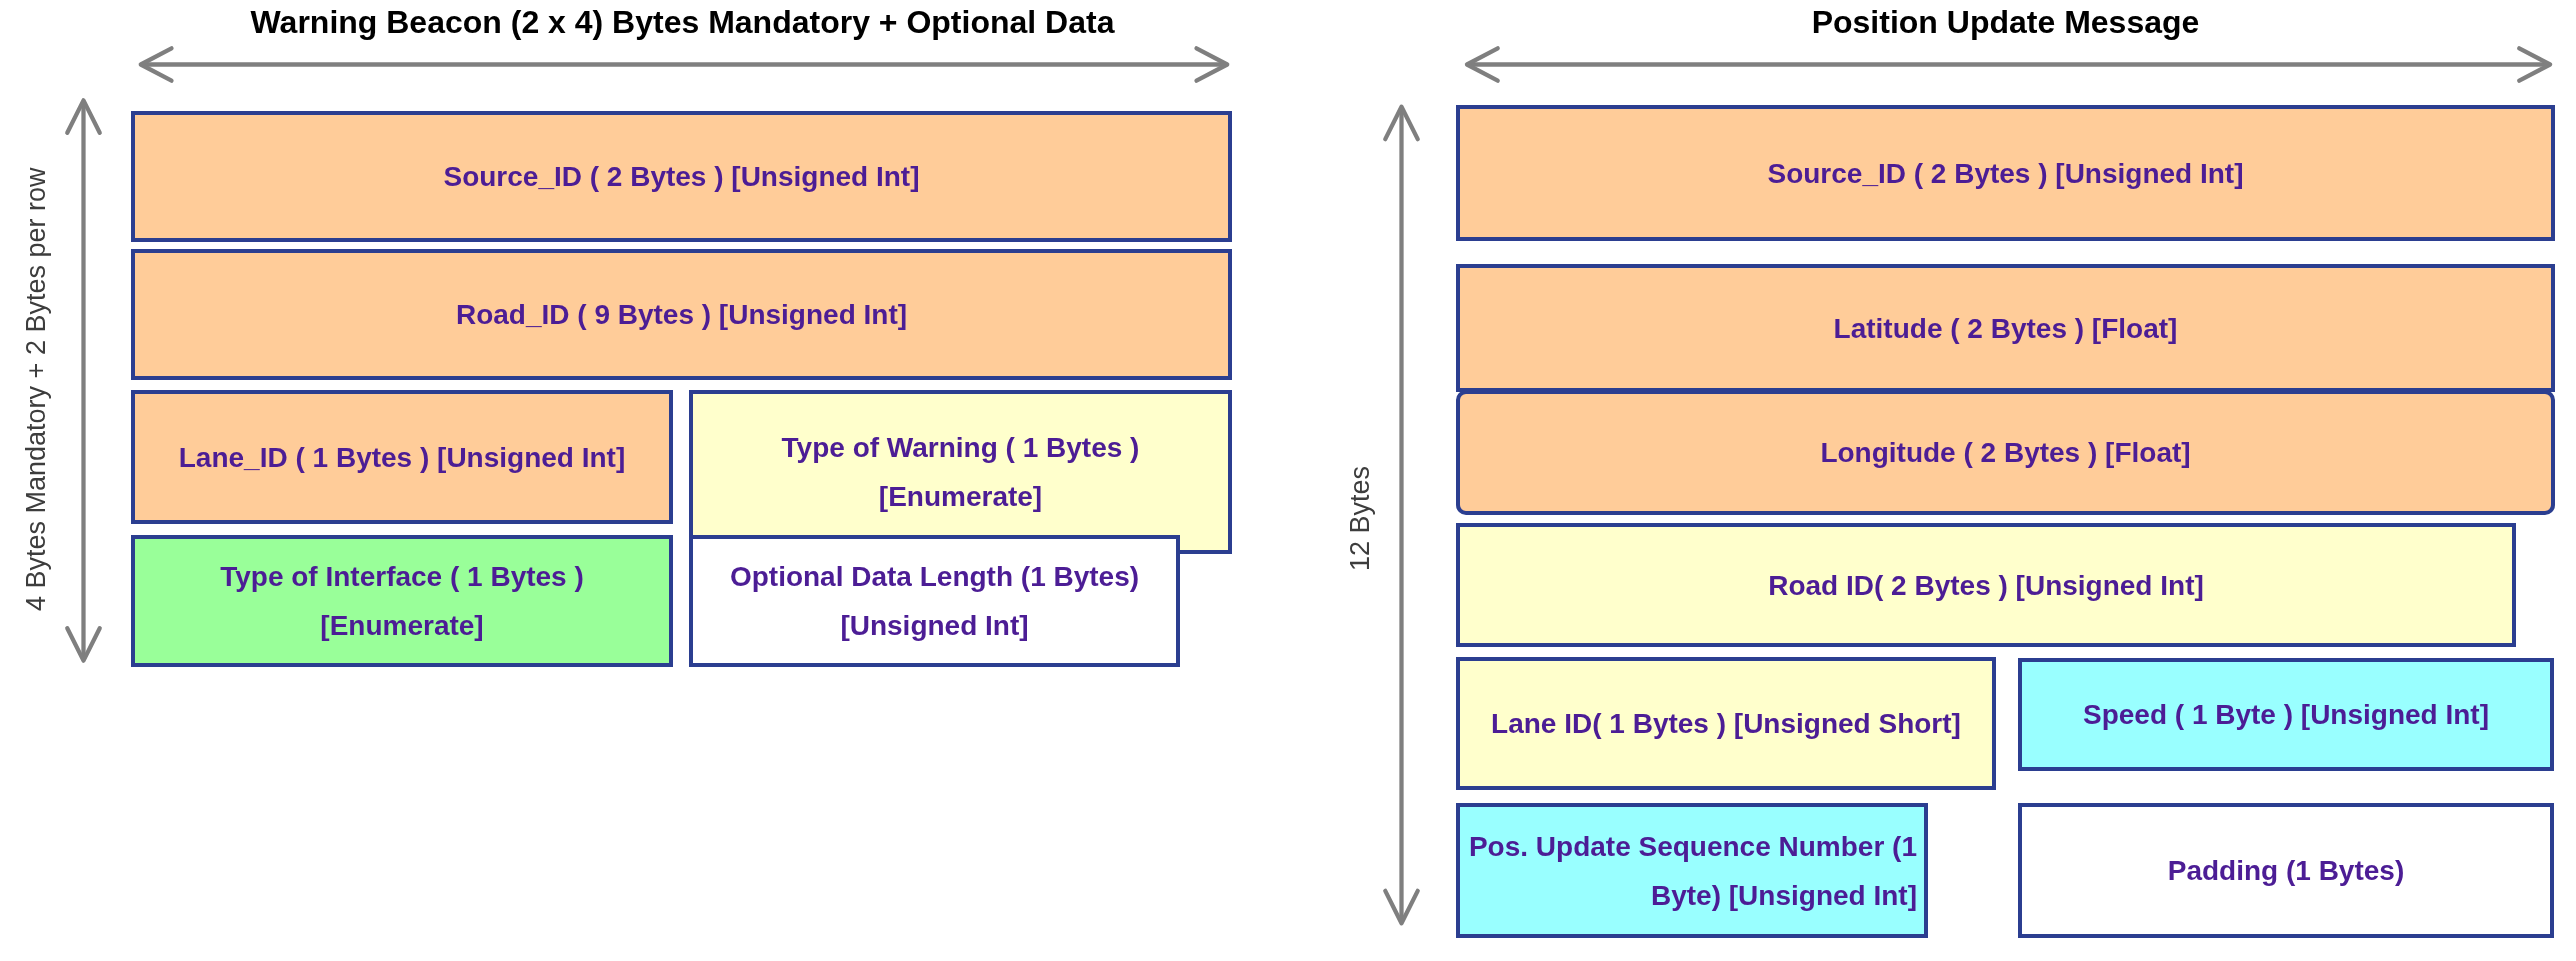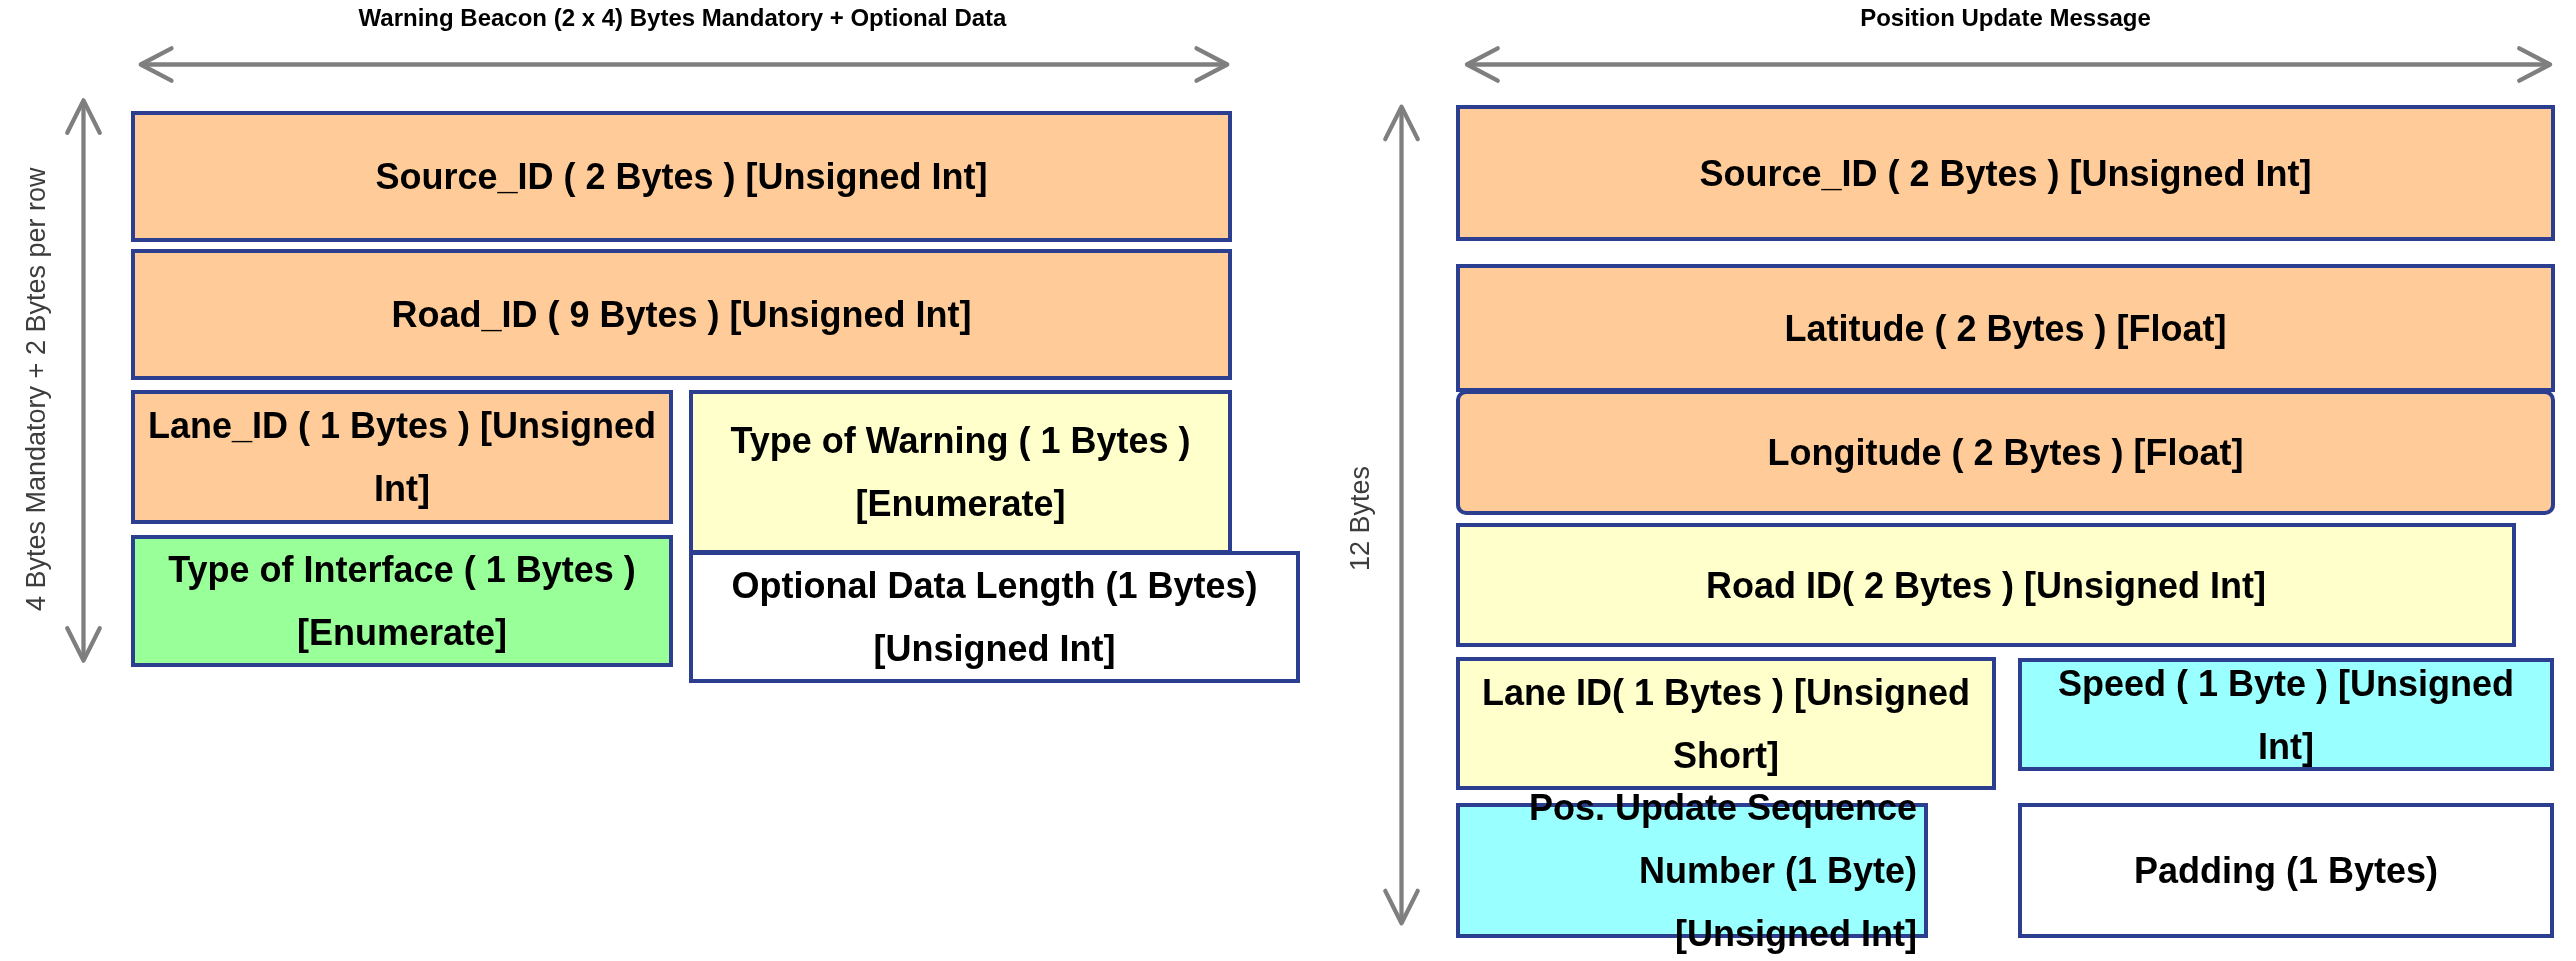--- a/index.html
+++ b/index.html
@@ -6,21 +6,21 @@
   #canvas {
     position: relative;
     width: 2576px;
     height: 961px;
     background: #ffffff;
     font-family: "Liberation Sans", sans-serif;
     overflow: hidden;
   }
   .title {
     position: absolute;
-    font-size: 24px;
+    font-size: 32px;
     font-weight: bold;
     color: #000000;
     text-align: center;
     white-space: nowrap;
   }
   .vlabel {
     position: absolute;
     writing-mode: vertical-rl;
     transform: rotate(180deg);
     display: flex;
@@ -33,24 +33,24 @@
     white-space: nowrap;
   }
   .box {
     position: absolute;
     box-sizing: border-box;
     border: 4.3px solid #2B3E90;
     display: flex;
     align-items: center;
     justify-content: center;
     text-align: center;
-    font-size: 36px;
+    font-size: 28px;
     font-weight: bold;
     line-height: 1.75;
-    color: #000000;
+    color: #4c1d95;
     padding: 4px 7px;
   }
   svg.arrow { position: absolute; overflow: visible; }
   svg.arrow * { stroke: #7f7f7f; stroke-width: 5; fill: none; stroke-linecap: round; stroke-linejoin: round; }
 </style>
 </head>
 <body>
 
 <div id="canvas">
 
@@ -73,21 +73,21 @@
   <div class="box" style="left: 131px; top: 111px; width: 1101px; height: 131px; background-color: rgb(255, 204, 153);">Source_ID ( 2 Bytes ) [Unsigned Int]</div>
 
   <div class="box" style="left: 131px; top: 249px; width: 1101px; height: 131px; background-color: rgb(255, 204, 153);">Road_ID ( 9 Bytes ) [Unsigned Int]</div>
 
   <div class="box" style="left: 131px; top: 390px; width: 542px; height: 134px; background-color: rgb(255, 204, 153);">Lane_ID ( 1 Bytes ) [Unsigned Int]</div>
 
   <div class="box" style="left: 689px; top: 390px; width: 543px; height: 164px; background-color: rgb(255, 255, 204);">Type of Warning ( 1 Bytes ) [Enumerate]</div>
 
   <div class="box" style="left: 131px; top: 535px; width: 542px; height: 132px; background-color: rgb(153, 255, 153);">Type of Interface ( 1 Bytes ) [Enumerate]</div>
 
-  <div class="box" style="left: 689px; top: 535px; width: 611px; height: 132px; background-color: rgb(255, 255, 255); margin-top: 16px;">Optional Data Length (1 Bytes) [Unsigned Int]</div>
+  <div class="box" style="left: 689px; top: 535px; width: 491px; height: 132px; background-color: rgb(255, 255, 255);">Optional Data Length (1 Bytes) [Unsigned Int]</div>
 
   <div class="title" style="left:1456px; top:3.5px; width:1099px;">Position Update Message</div>
 
   <svg class="arrow" style="left:1452px; top:44px;" width="1113" height="41" viewBox="0 0 1288 48">
     <line x1="14" y1="24" x2="1274" y2="24"></line>
     <polyline points="46,5 10,24 46,43"></polyline>
     <polyline points="1242,5 1278,24 1242,43"></polyline>
   </svg>
 
   <svg class="arrow" style="left:1381px; top:97px;" width="41" height="836" viewBox="0 0 48 968">

